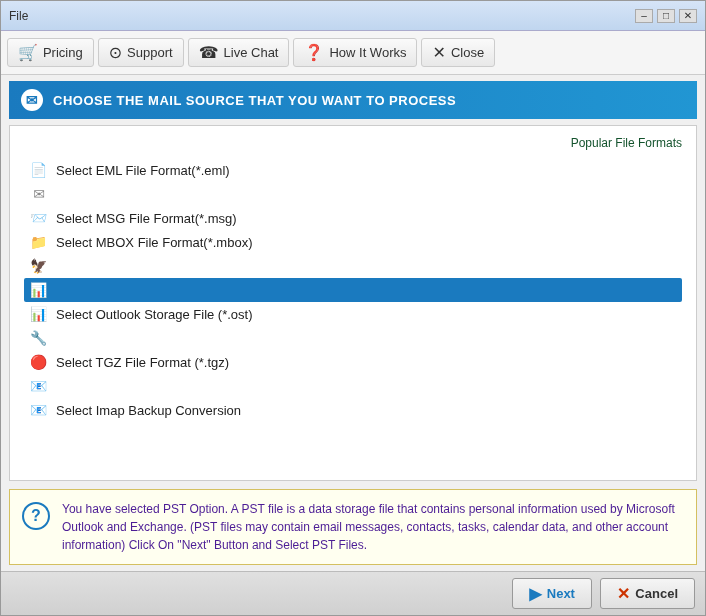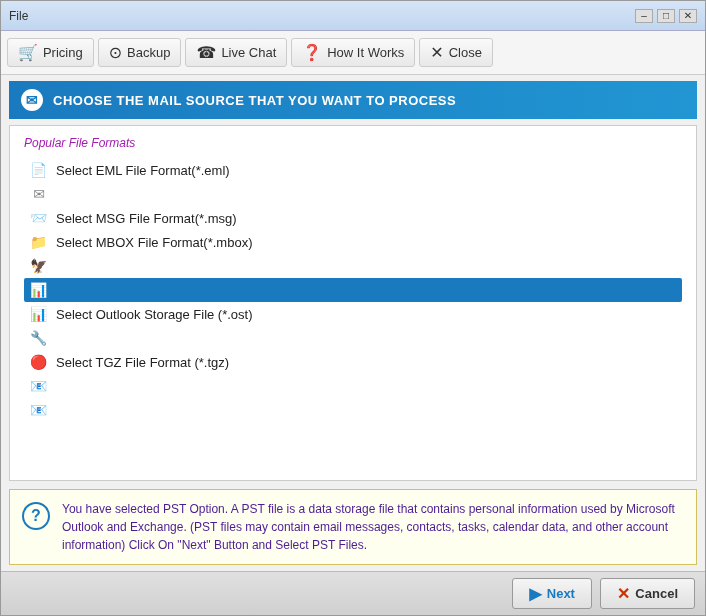--- a/index.html
+++ b/index.html
@@ -127,23 +127,23 @@
       background: white;
       border: 1px solid #ccc;
       margin-top: 6px;
       padding: 10px 14px;
       flex: 1;
       overflow: hidden;
     }
 
     .format-label {
       font-size: 12px;
-      color: #a21caf;
+      color: #14532d;
       margin-bottom: 8px;
-      font-style: italic;
+      text-align: right;
     }
 
     .format-list {
       list-style: none;
     }
 
     .format-list li {
       display: flex;
       align-items: center;
       padding: 3px 6px;
@@ -272,21 +272,21 @@
     </div>
   </div>
 
   <div class="toolbar">
     <button class="toolbar-btn">
       <span class="toolbar-icon">🛒</span>
       <span>Pricing</span>
     </button>
     <button class="toolbar-btn">
       <span class="toolbar-icon">⊙</span>
-      <span>Backup</span>
+      <span>Support</span>
     </button>
     <button class="toolbar-btn">
       <span class="toolbar-icon">☎</span>
       <span>Live Chat</span>
     </button>
     <button class="toolbar-btn">
       <span class="toolbar-icon">❓</span>
       <span>How It Works</span>
     </button>
     <button class="toolbar-btn">
@@ -334,20 +334,21 @@
         </li>
         <li>
           <span class="item-icon icon-tgz">🔴</span>
           <span>Select TGZ File Format (*.tgz)</span>
         </li>
         <li>
           <span class="item-icon icon-imap">📧</span>
         </li>
         <li>
           <span class="item-icon icon-imap-backup">📧</span>
+          <span>Select Imap Backup Conversion</span>
         </li>
       </ul>
     </div>
   </div>
 
   <div class="info-box">
     <div class="info-icon">?</div>
     <div class="info-text">You have selected PST Option. A PST file is a data storage file that contains personal information used by Microsoft Outlook and Exchange. (PST files may contain email messages, contacts, tasks, calendar data, and other account information) Click On "Next" Button and Select PST Files.</div>
   </div>
 

